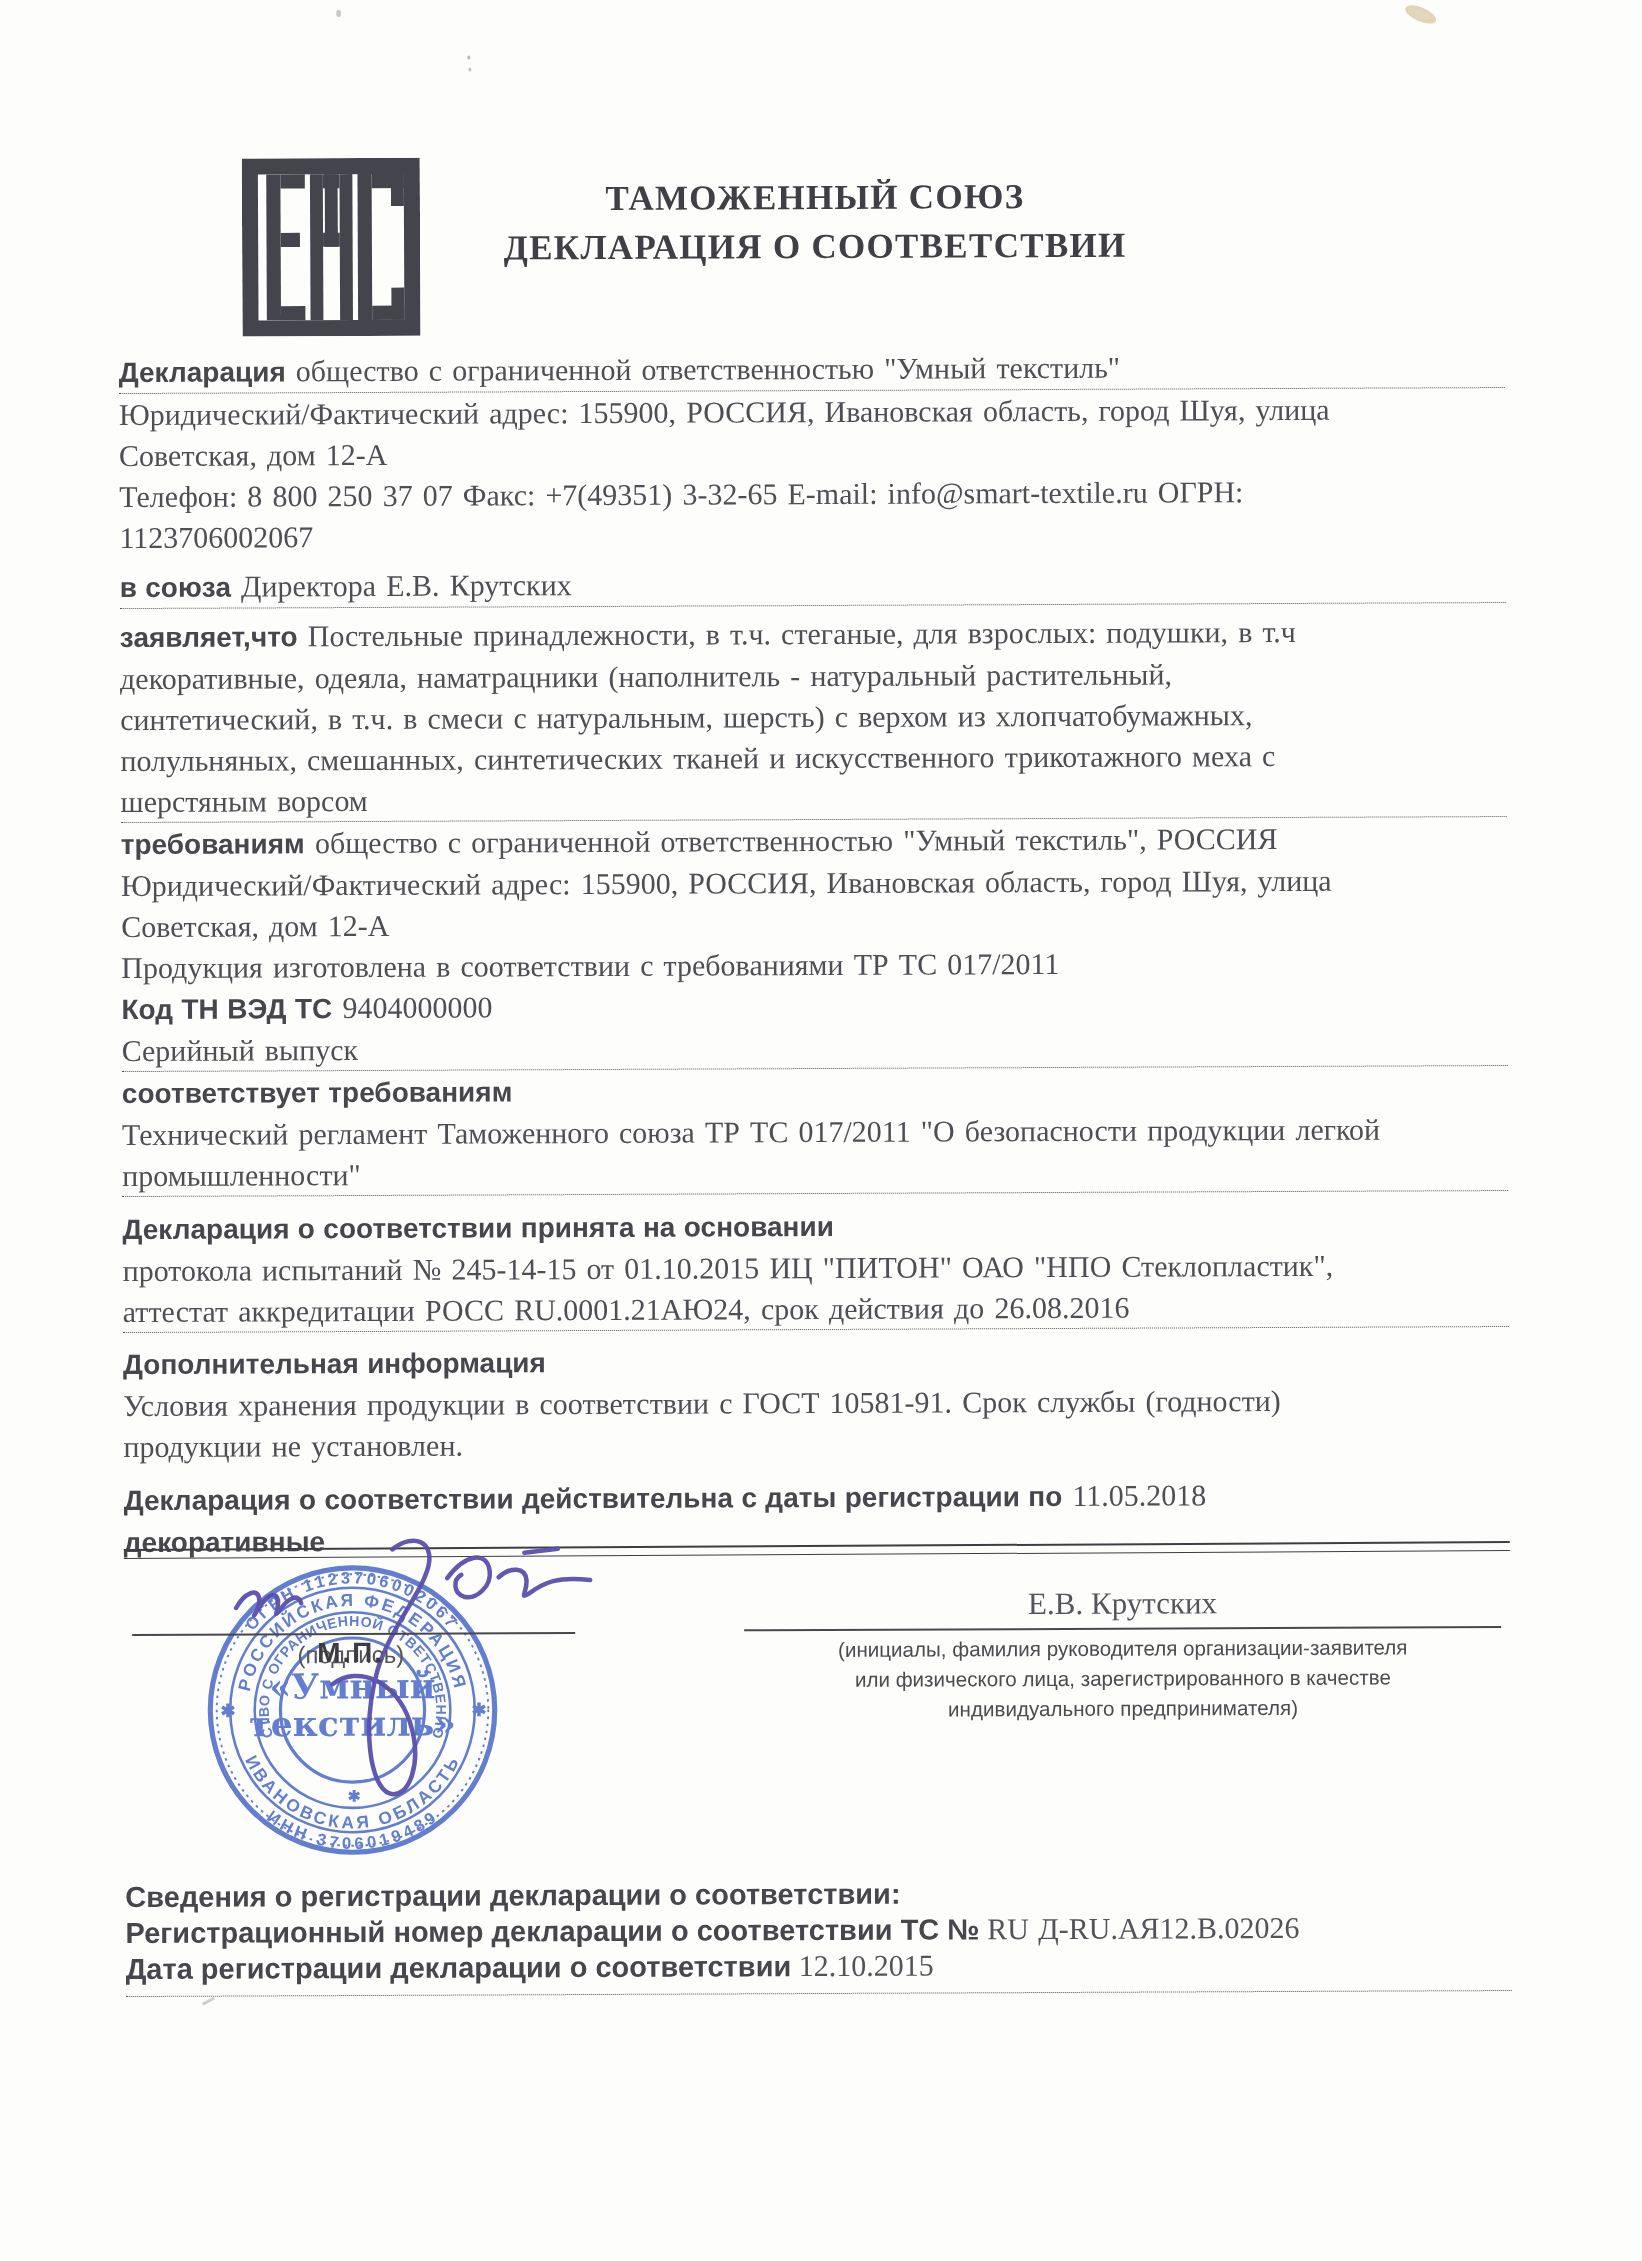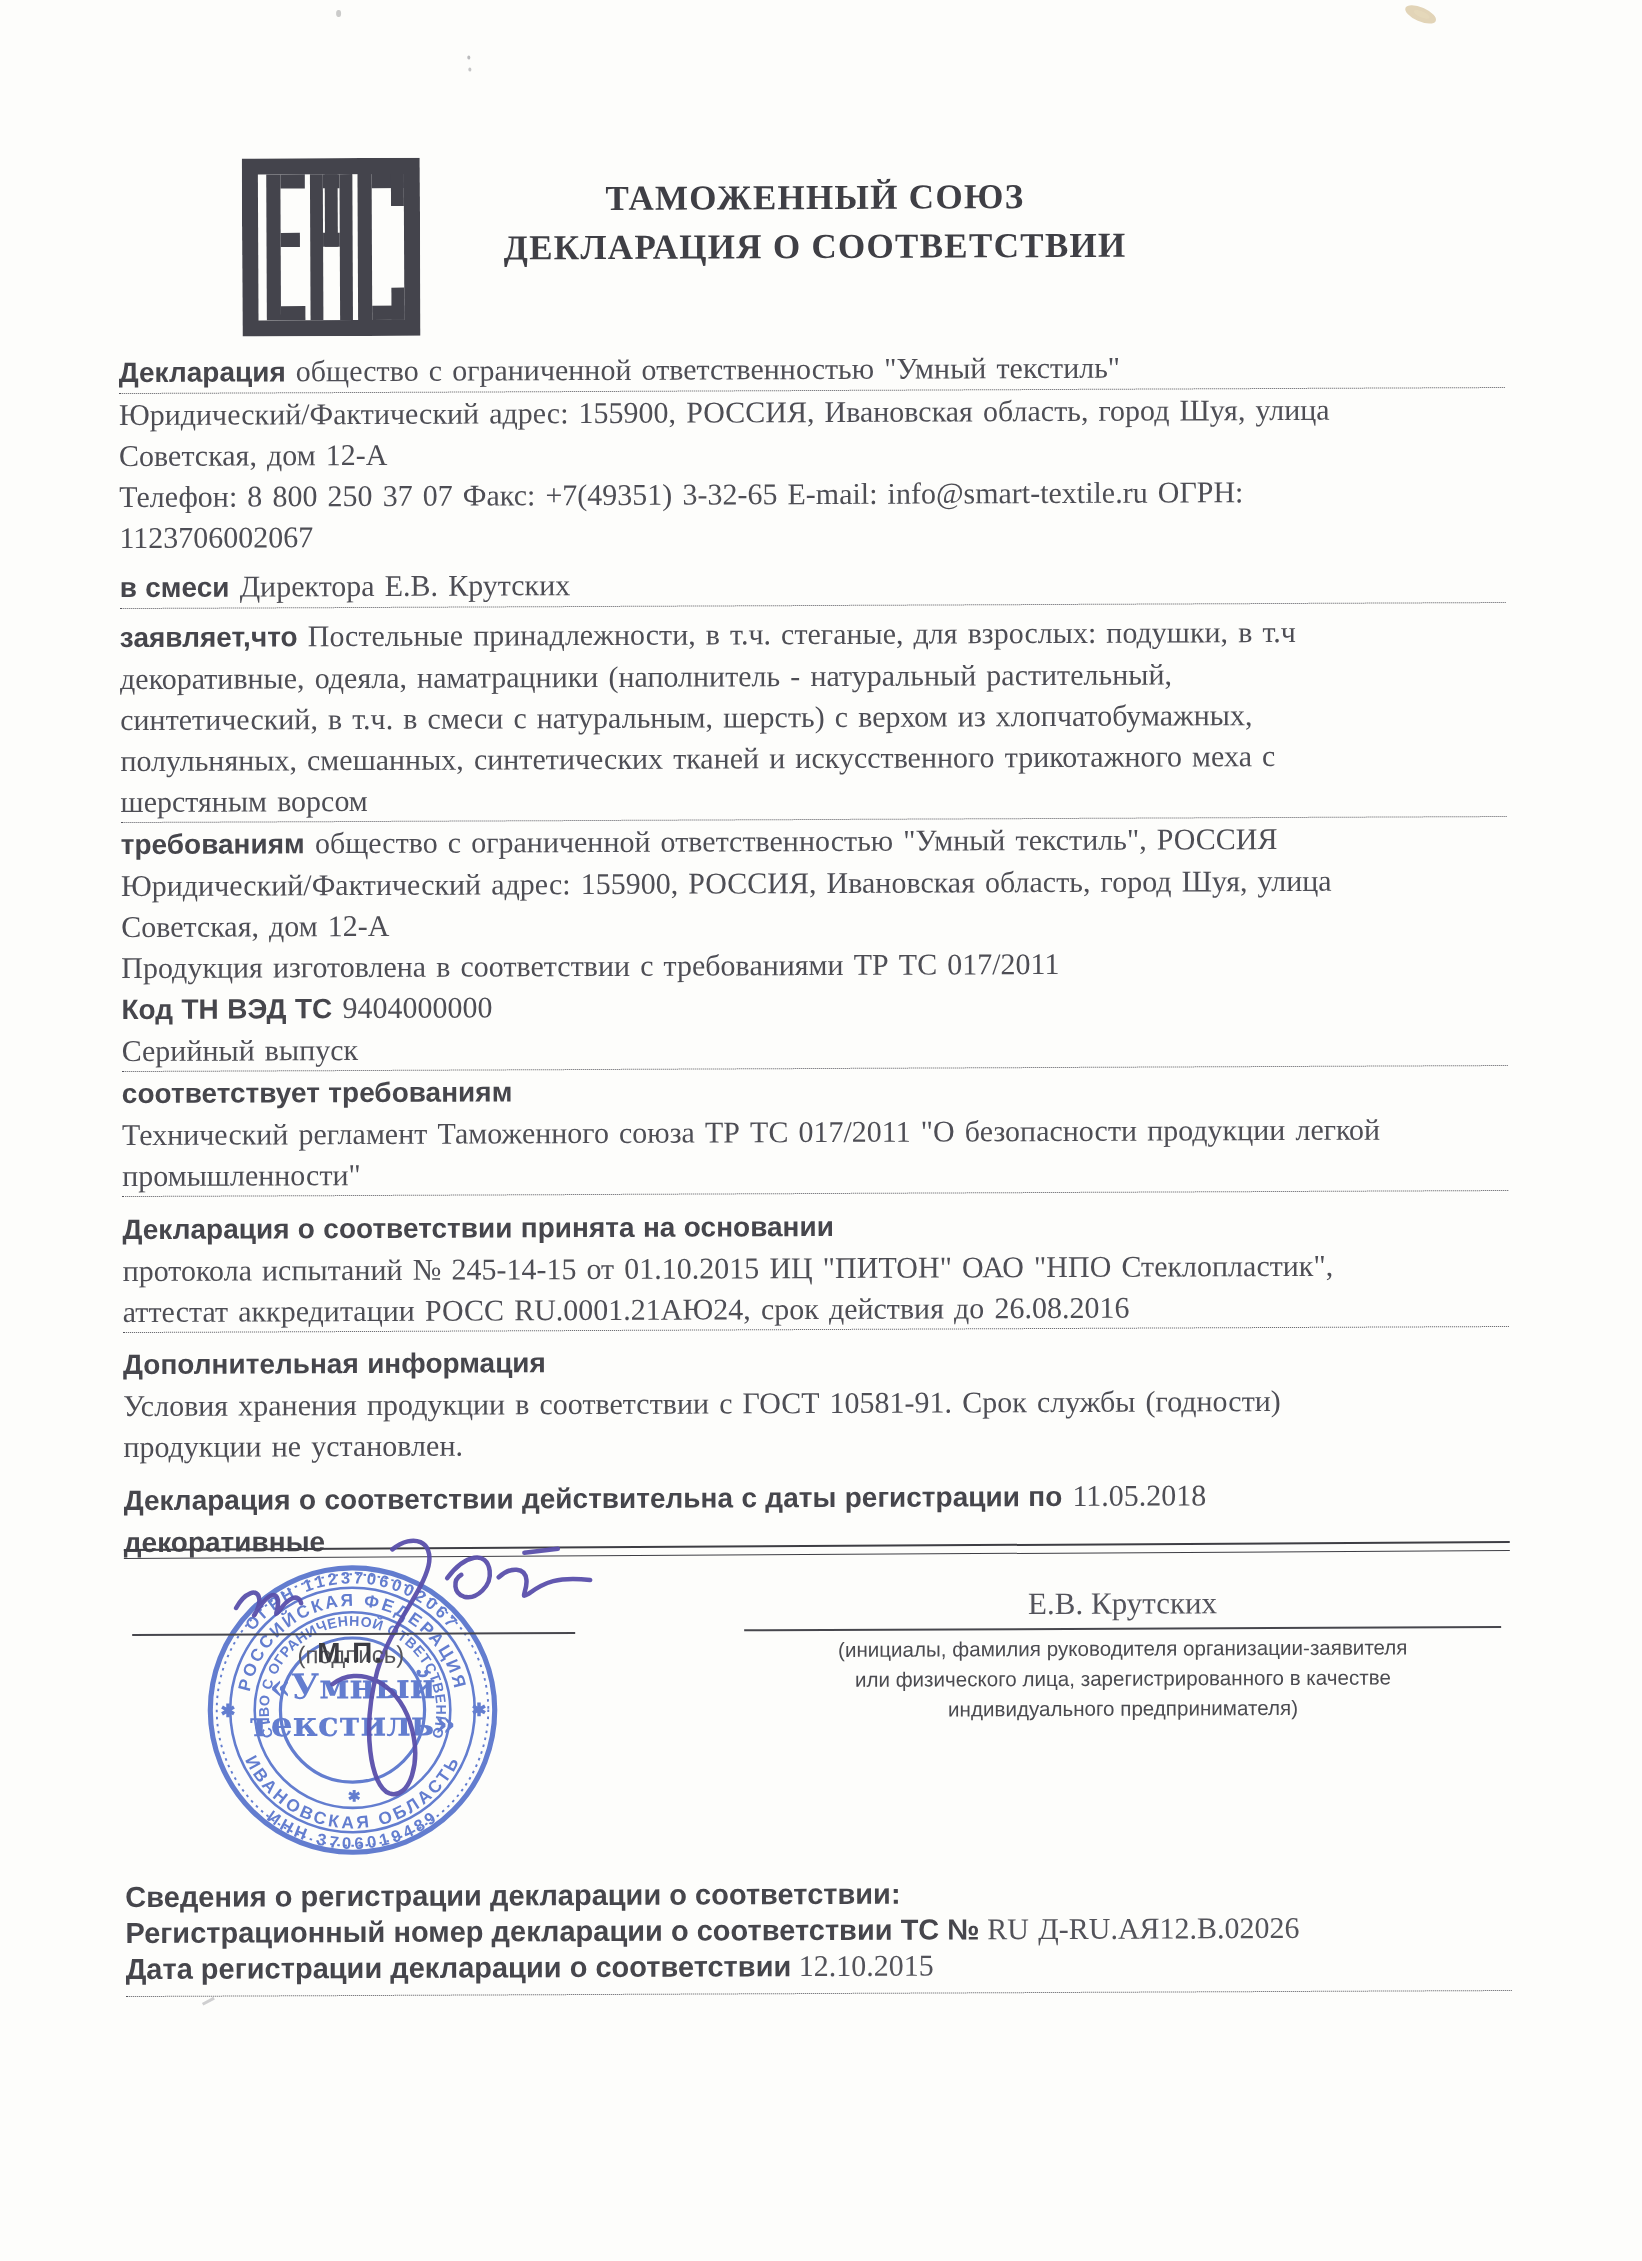--- a/index.html
+++ b/index.html
@@ -86,21 +86,21 @@
       <div>ДЕКЛАРАЦИЯ О СООТВЕТСТВИИ</div>
     </div>
 
     <div class="body-block">
       <p class="dotted"><span class="lbl">Декларация</span> <span>общество с ограниченной ответственностью "Умный текстиль"</span></p>
       <p>Юридический/Фактический адрес: 155900, РОССИЯ, Ивановская область, город Шуя, улица</p>
       <p>Советская, дом 12-А</p>
       <p>Телефон: 8 800 250 37 07  Факс: +7(49351) 3-32-65  E-mail: info@smart-textile.ru  ОГРН:</p>
       <p>1123706002067</p>
       <div class="gap12"></div>
-      <p class="dotted"><span class="lbl">в смеси</span> <span>Директора Е.В. Крутских</span></p>
+      <p class="dotted"><span class="lbl">в союза</span> <span>Директора Е.В. Крутских</span></p>
       <div class="gap12"></div>
       <p><span class="lbl">заявляет,что</span> <span>Постельные принадлежности, в т.ч. стеганые, для взрослых: подушки, в т.ч</span></p>
       <p>декоративные, одеяла, наматрацники (наполнитель - натуральный растительный,</p>
       <p>синтетический, в т.ч. в смеси с натуральным, шерсть) с верхом из хлопчатобумажных,</p>
       <p>полульняных, смешанных, синтетических тканей и искусственного трикотажного меха с</p>
       <p class="dotted">шерстяным ворсом</p>
       <p><span class="lbl">требованиям</span> <span>общество с ограниченной ответственностью "Умный текстиль", РОССИЯ</span></p>
       <p>Юридический/Фактический адрес: 155900, РОССИЯ, Ивановская область, город Шуя, улица</p>
       <p>Советская, дом 12-А</p>
       <p>Продукция изготовлена в соответствии с требованиями ТР ТС 017/2011</p>

